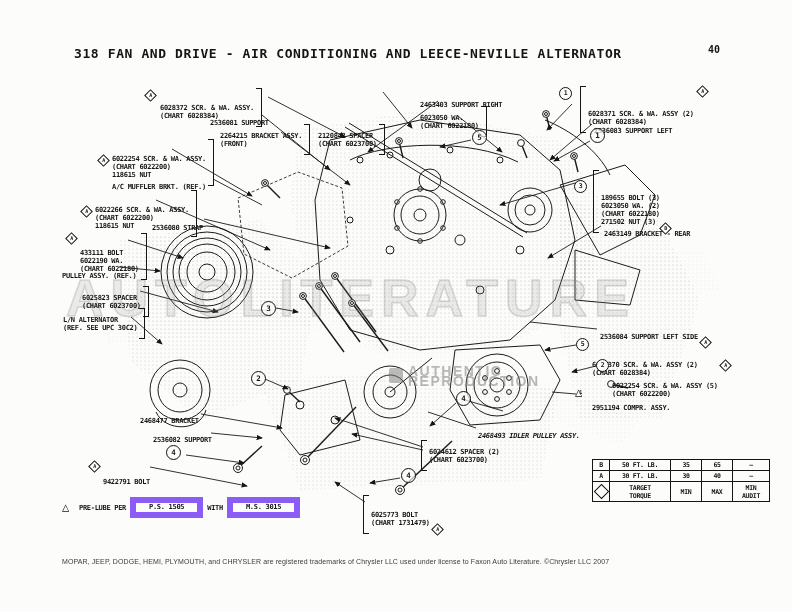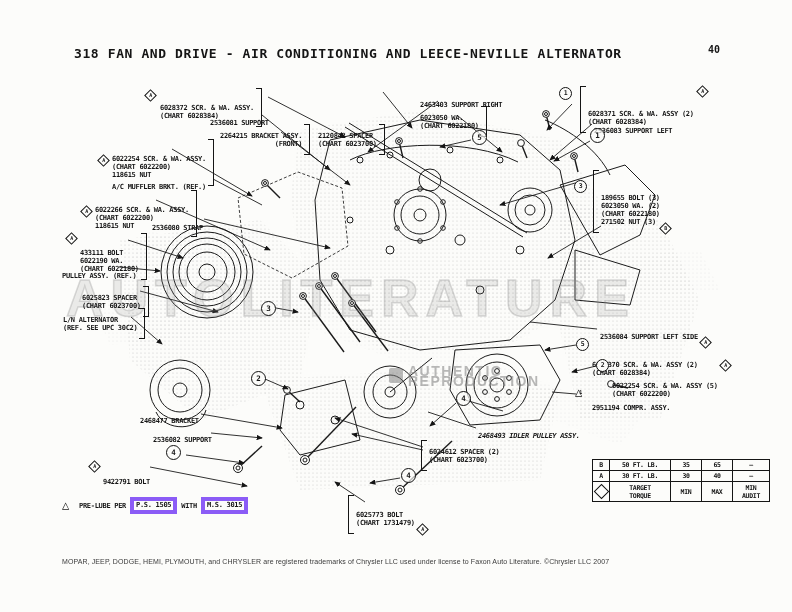--- a/index.html
+++ b/index.html
@@ -26,21 +26,21 @@
   .dia{position:absolute;width:7px;height:7px;border:1px solid #111;transform:rotate(45deg);background:#fcfcfa;}
   .dia i{display:block;width:7px;transform:rotate(-45deg);font-style:normal;font-size:5px;line-height:7px;text-align:center;font-weight:bold;}
   .cir{position:absolute;width:11px;height:11px;border:1px solid #111;border-radius:50%;
        font-size:6.5px;line-height:11px;text-align:center;font-weight:bold;background:#fcfcfa;}
   .scir{position:absolute;width:13px;height:13px;border:1px solid #111;border-radius:50%;
         font-size:7.5px;line-height:13px;text-align:center;font-weight:bold;background:rgba(252,252,250,.7);}
   .tri{position:absolute;width:13px;height:12px;font-size:12px;line-height:12px;font-weight:normal;}
   .tri i{position:absolute;left:4.2px;top:3.5px;font-size:5px;line-height:5px;font-style:normal;font-weight:bold;}
   
   .prelube{position:absolute;left:62px;top:497px;font-size:7px;font-weight:bold;letter-spacing:-.3px;display:flex;align-items:center;gap:4px;}
-  .prelube .box{border:4px solid #8b5cf6;padding:0 2px;line-height:9px;text-align:center;}
+  .prelube .box{border:6px solid #8b5cf6;padding:0 13px;line-height:9px;text-align:center;}
   
   table.torque{position:absolute;left:592px;top:459px;border-collapse:collapse;
                font-size:6.5px;font-weight:bold;letter-spacing:-.3px;}
   table.torque td{border:1px solid #151515;text-align:center;padding:1px 2px;white-space:pre-line;line-height:8px;}
   table.torque td.c0{width:12px;}
   table.torque td.c1{width:56px;}
   table.torque td.c2,table.torque td.c3{width:26px;}
   table.torque td.c4{width:32px;}
   .dia-t{display:inline-block;width:9px;height:9px;border:1px solid #111;transform:rotate(45deg);margin:3px 0 1px 0;}
   .footer{position:absolute;left:62px;top:558px;width:600px;font-family:"Liberation Sans",sans-serif;
@@ -260,21 +260,21 @@
     <span class="dia" style="right:-13px;top:1px;"><i>A</i></span>
     <span class="txt">6028371 SCR. &amp; WA. ASSY (2)
 (CHART 6028384)</span>
   </div>
   <div class="lbl" style="left:210px;top:111px;">
     <span class="txt">2536081 SUPPORT</span>
   </div>
   <div class="lbl" style="left:594px;top:119px;">
     <span class="txt">2536083 SUPPORT LEFT</span>
   </div>
-  <div class="lbl brk-r" style="left:220px;top:124px;text-align:right;">
+  <div class="lbl brk-r" style="left:220px;top:124px;text-align:left;">
     <span class="txt">2264215 BRACKET ASSY.
 (FRONT)</span>
   </div>
   <div class="lbl brk-r" style="left:420px;top:106px;">
     <span class="txt">6023050 WA.
 (CHART 6022180)</span>
   </div>
   <div class="lbl brk-r" style="left:112px;top:139px;">
     <span class="dia" style="left:-13px;top:17px;"><i>A</i></span>
     <span class="txt">6022254 SCR. &amp; WA. ASSY.
@@ -294,20 +294,23 @@
     <span class="cir" style="left:-24px;top:10px;"><span>3</span></span>
     <span class="dia" style="right:-10px;bottom:1px;"><i>B</i></span>
     <span class="txt">189655 BOLT (3)
 6023050 WA. (2)
 (CHART 6022180)
 271502 NUT (3)</span>
   </div>
   <div class="lbl" style="left:152px;top:216px;">
     <span class="txt">2536080 STRAP</span>
   </div>
+  <div class="lbl" style="left:604px;top:222px;">
+    <span class="txt">2463149 BRACKET - REAR</span>
+  </div>
   <div class="lbl brk-r" style="left:80px;top:233px;">
     <span class="dia" style="left:-13px;top:1px;"><i>A</i></span>
     <span class="txt">433111 BOLT
 6022190 WA.
 (CHART 6022180)</span>
   </div>
   <div class="lbl" style="left:62px;top:264px;">
     <span class="txt">PULLEY ASSY. (REF.)</span>
   </div>
   <div class="lbl brk-r" style="left:82px;top:286px;">
@@ -347,21 +350,21 @@
     <span class="txt">2536082 SUPPORT</span>
   </div>
   <div class="lbl brk-l" style="left:426px;top:440px;">
     <span class="txt">6024612 SPACER (2)
 (CHART 6023700)</span>
   </div>
   <div class="lbl" style="left:103px;top:462px;">
     <span class="dia" style="left:-13px;top:0px;"><i>A</i></span>
     <span class="txt">9422791 BOLT</span>
   </div>
-  <div class="lbl brk-l" style="left:353px;top:495px;">
+  <div class="lbl brk-l" style="left:368px;top:495px;">
     <span class="dia" style="right:-12px;bottom:1px;"><i>A</i></span>
     <span class="txt">6025773 BOLT
 (CHART 1731479)</span>
   </div>
 
   <div class="scir" style="left:472px;top:130px;">5</div>
   <div class="scir" style="left:590px;top:128px;">1</div>
   <div class="scir" style="left:261px;top:301px;">3</div>
   <div class="scir" style="left:251px;top:371px;">2</div>
   <div class="scir" style="left:166px;top:445px;">4</div>

